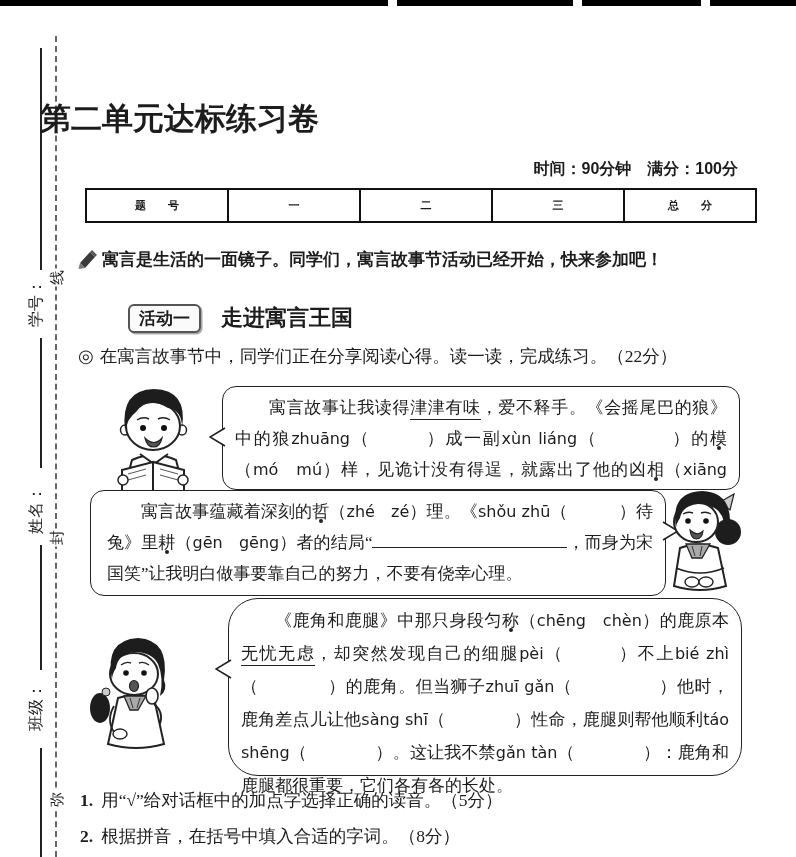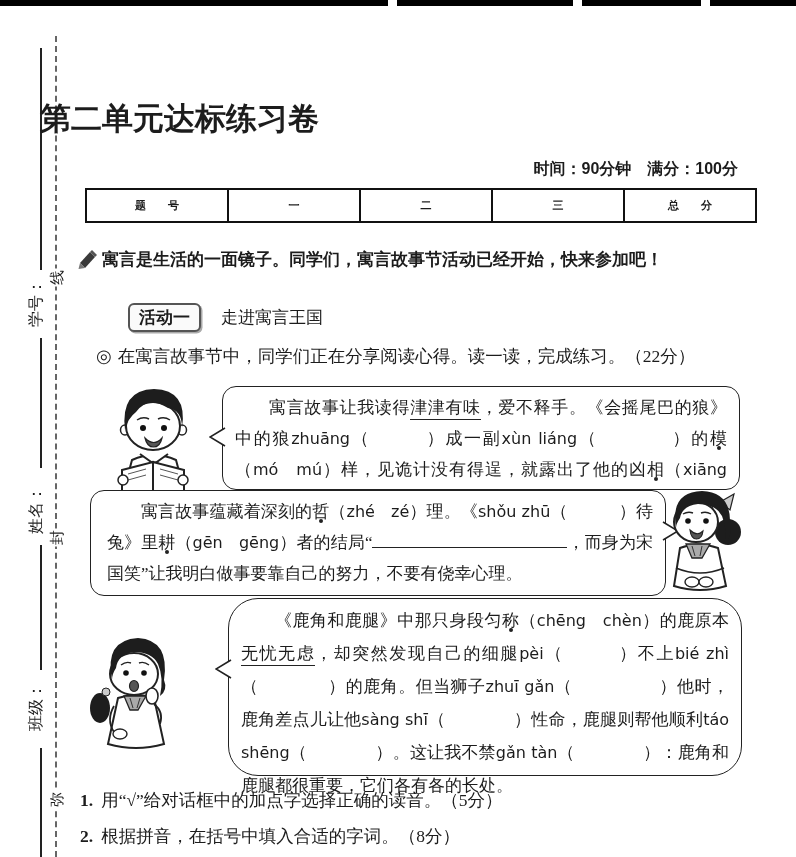--- a/index.html
+++ b/index.html
@@ -26,22 +26,22 @@
   .score-table td{border:2px solid #111;text-align:center;font-family:"Liberation Sans",sans-serif;
                   font-weight:700;font-size:11px;height:31px;padding:0;}
   .score-table .c0{width:140px;} .score-table .c{width:130px;}
   
   .intro{position:absolute;left:76px;top:248px;width:666px;display:flex;align-items:flex-end;gap:4px;
          font-family:"Liberation Sans",sans-serif;font-weight:700;font-size:17px;}
   
   .activity{position:absolute;left:80px;top:303px;display:flex;align-items:center;gap:20px;margin-left:48px;}
   .badge{border:2px solid #555;border-radius:6px;background:#fafafa;box-shadow:1.5px 1.5px 0 #aaa;
          padding:1px 9px;font-family:"Liberation Sans",sans-serif;font-weight:700;font-size:17px;}
-  .activity-title{font-family:"Liberation Sans",sans-serif;font-weight:400;font-size:17px;}
-  .instruction{position:absolute;left:96px;top:344px;width:662px;font-size:17.5px;}
+  .activity-title{font-family:"Liberation Sans",sans-serif;font-weight:700;font-size:22px;}
+  .instruction{position:absolute;left:78px;top:344px;width:662px;font-size:17.5px;}
   .instruction .bullet{font-size:18px;margin-right:6px;}
   
   .bubble{position:absolute;border:1.6px solid #222;border-radius:14px;background:#fff;
           padding:5px 12px;font-size:17px;line-height:31px;text-align:justify;text-indent:2em;}
   .tail{position:absolute;}
   .seg-n{}
   .seg-u{border-bottom:1.6px solid #222;padding-bottom:2px;margin-top:27px;}
   .seg-d{position:relative;}
   .seg-d::after{content:"";position:absolute;bottom:-2px;left:50%;transform:translateX(-50%);
                 width:4px;height:4px;border-radius:50%;background:#222;}

